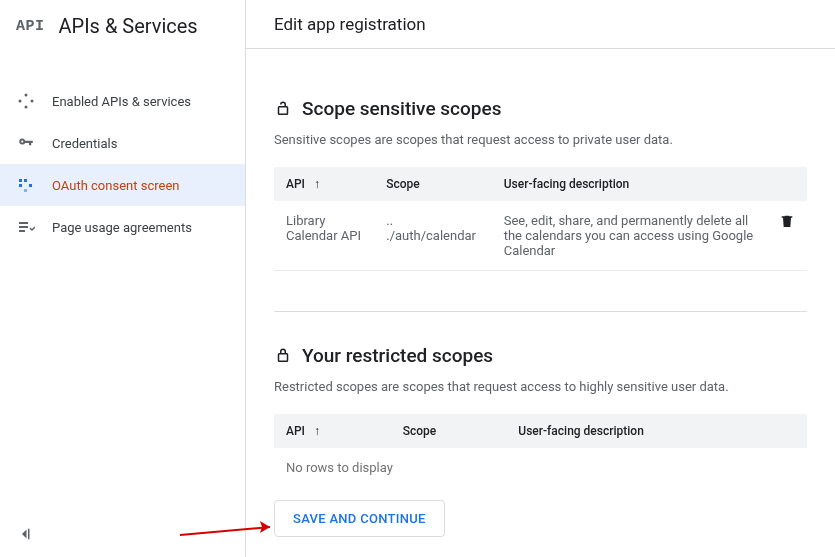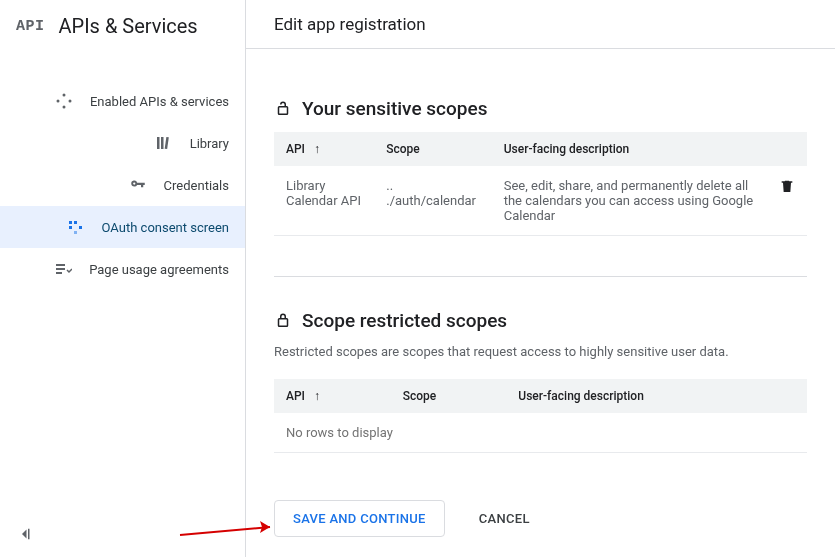--- a/index.html
+++ b/index.html
@@ -3,22 +3,22 @@
 <meta charset="utf-8">
 <style>
 * { box-sizing: border-box; margin: 0; padding: 0; }
 body { font-family: 'Google Sans', Roboto, Arial, sans-serif; color: #202124; background: #fff; width: 835px; height: 557px; overflow: hidden; position: relative; }
 .container { display: flex; height: 100%; }
 .sidebar { width: 246px; border-right: 1px solid #dadce0; display: flex; flex-direction: column; }
 .sidebar-header { display: flex; align-items: center; padding: 14px 16px; border-bottom: none; }
 .api-logo { font-family: 'Courier New', monospace; font-weight: bold; font-size: 15px; letter-spacing: 0.5px; color: #5f6368; margin-right: 14px; }
 .sidebar-title { font-size: 20px; color: #202124; font-weight: 400; }
 .sidebar-nav { padding-top: 28px; }
-.sidebar-item { display: flex; align-items: center; padding: 11px 16px; cursor: pointer; font-size: 13px; color: #3c4043; justify-content: flex-end; }
-.sidebar-item.active { background: #e8f0fe; color: #0c4a6e; }
+.sidebar-item { display: flex; align-items: center; padding: 11px 16px; cursor: pointer; font-size: 13px; color: #3c4043; }
+.sidebar-item.active { background: #e8f0fe; color: #c2410c; }
 .sidebar-item-icon { width: 20px; height: 20px; margin-right: 16px; display: flex; align-items: center; justify-content: center; color: #5f6368; }
 .sidebar-item.active .sidebar-item-icon { color: #1a73e8; }
 .main { flex: 1; display: flex; flex-direction: column; overflow: hidden; }
 .main-header { padding: 14px 28px; border-bottom: 1px solid #dadce0; }
 .main-title { font-size: 17px; color: #202124; font-weight: 400; }
 .main-content { padding: 24px 28px 0 28px; overflow-y: auto; flex: 1; }
 .section { margin-bottom: 40px; border-top: 1px solid #dadce0; padding-top: 32px; }
 .section:first-child { border-top: none; padding-top: 24px; }
 .section-title { display: flex; align-items: center; font-size: 19px; font-weight: 500; color: #202124; margin-bottom: 12px; }
 .section-title .lock-icon { margin-right: 10px; }
@@ -56,30 +56,20 @@
               <circle cx="9" cy="3" r="1.5" fill="currentColor"></circle>
               <circle cx="3" cy="9" r="1.5" fill="currentColor"></circle>
               <circle cx="15" cy="9" r="1.5" fill="currentColor"></circle>
               <circle cx="9" cy="15" r="1.5" fill="currentColor"></circle>
             </svg>
         </span>
         <span>Enabled APIs &amp; services</span>
       </div>
       <div class="sidebar-item">
         <span class="sidebar-item-icon">
-          <svg width="18" height="18" viewBox="0 0 18 18" fill="currentColor">
-              <rect x="2" y="3" width="2.5" height="12"></rect>
-              <rect x="6" y="3" width="2.5" height="12"></rect>
-              <rect x="10.5" y="3" width="2.5" height="12" transform="rotate(8 11.75 9)"></rect>
-            </svg>
-        </span>
-        <span>Library</span>
-      </div>
-      <div class="sidebar-item">
-        <span class="sidebar-item-icon">
           <svg width="18" height="18" viewBox="0 0 24 24" fill="currentColor">
               <path d="M7 14a4 4 0 1 1 3.87-5H21v3h-2v3h-3v-3h-5.13A4 4 0 0 1 7 14zm0-2.5a1.5 1.5 0 1 0 0-3 1.5 1.5 0 0 0 0 3z"></path>
             </svg>
         </span>
         <span>Credentials</span>
       </div>
       <div class="sidebar-item active">
         <span class="sidebar-item-icon">
           <svg width="18" height="18" viewBox="0 0 18 18" fill="currentColor">
               <rect x="2" y="3" width="3" height="3"></rect>
@@ -111,22 +101,23 @@
     </div>
     <div class="main-content">
 
       <section class="section">
         <h2 class="section-title">
           <span class="lock-icon">
             <svg width="18" height="18" viewBox="0 0 24 24" fill="currentColor">
                 <path d="M17 8h-1V6a4 4 0 0 0-8 0h2a2 2 0 1 1 4 0v2H7a2 2 0 0 0-2 2v8a2 2 0 0 0 2 2h10a2 2 0 0 0 2-2v-8a2 2 0 0 0-2-2zm0 10H7v-8h10z"></path>
               </svg>
           </span>
-          <span>Your sensitive scopes</span>
+          <span>Scope sensitive scopes</span>
         </h2>
+        <p class="section-desc">Sensitive scopes are scopes that request access to private user data.</p>
         <table class="table">
           <thead>
             <tr>
               <th class="sortable">
                 <span>API</span>
                 <span class="sort-arrow">↑</span>
               </th>
               <th>Scope</th>
               <th>User-facing description</th>
               <th></th>
@@ -149,21 +140,21 @@
         </table>
       </section>
 
       <section class="section">
         <h2 class="section-title">
           <span class="lock-icon">
             <svg width="18" height="18" viewBox="0 0 24 24" fill="currentColor">
                 <path d="M17 8h-1V6a4 4 0 0 0-8 0v2H7a2 2 0 0 0-2 2v8a2 2 0 0 0 2 2h10a2 2 0 0 0 2-2v-8a2 2 0 0 0-2-2zm-7-2a2 2 0 1 1 4 0v2h-4zm7 12H7v-8h10z"></path>
               </svg>
           </span>
-          <span>Scope restricted scopes</span>
+          <span>Your restricted scopes</span>
         </h2>
         <p class="section-desc">Restricted scopes are scopes that request access to highly sensitive user data.</p>
         <table class="table">
           <thead>
             <tr>
               <th class="sortable">
                 <span>API</span>
                 <span class="sort-arrow">↑</span>
               </th>
               <th>Scope</th>
@@ -174,21 +165,20 @@
             <tr class="empty-row">
               <td colspan="3">No rows to display</td>
             </tr>
           </tbody>
         </table>
       </section>
 
     </div>
     <div class="action-bar">
       <button class="btn btn-primary">SAVE AND CONTINUE</button>
-      <button class="btn btn-secondary">CANCEL</button>
     </div>
   </main>
 </div>
 
 <div class="collapse-handle">
   <svg width="18" height="18" viewBox="0 0 24 24" fill="currentColor">
       <path d="M14 6l-6 6 6 6V6z"></path>
       <rect x="16" y="5" width="2" height="14"></rect>
     </svg>
 </div>

